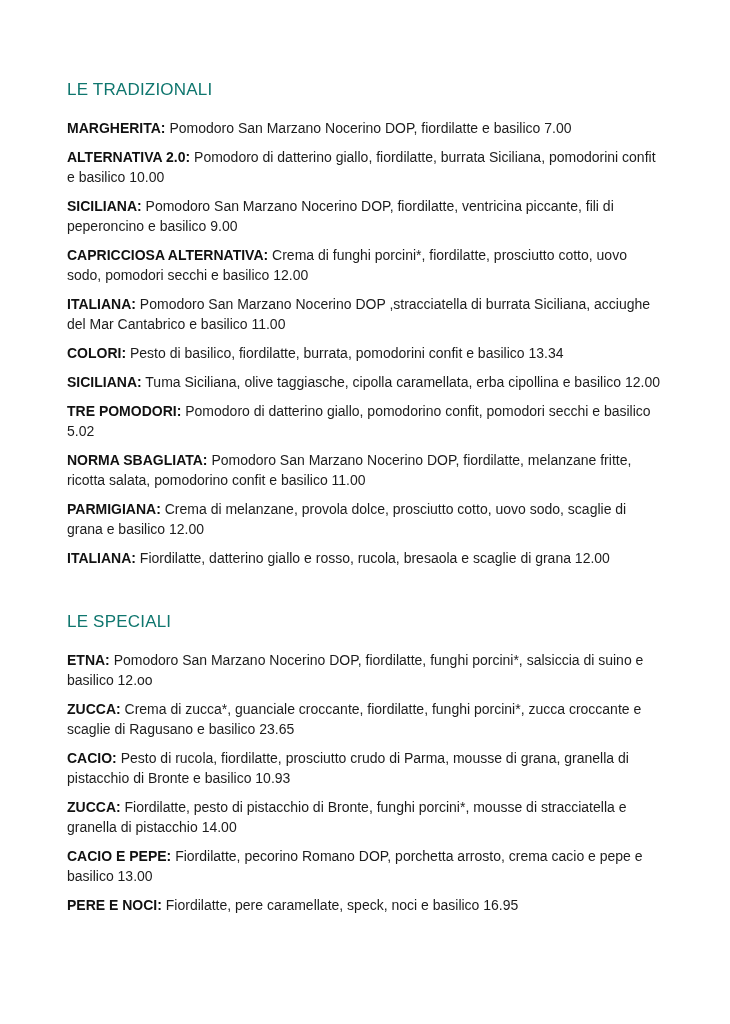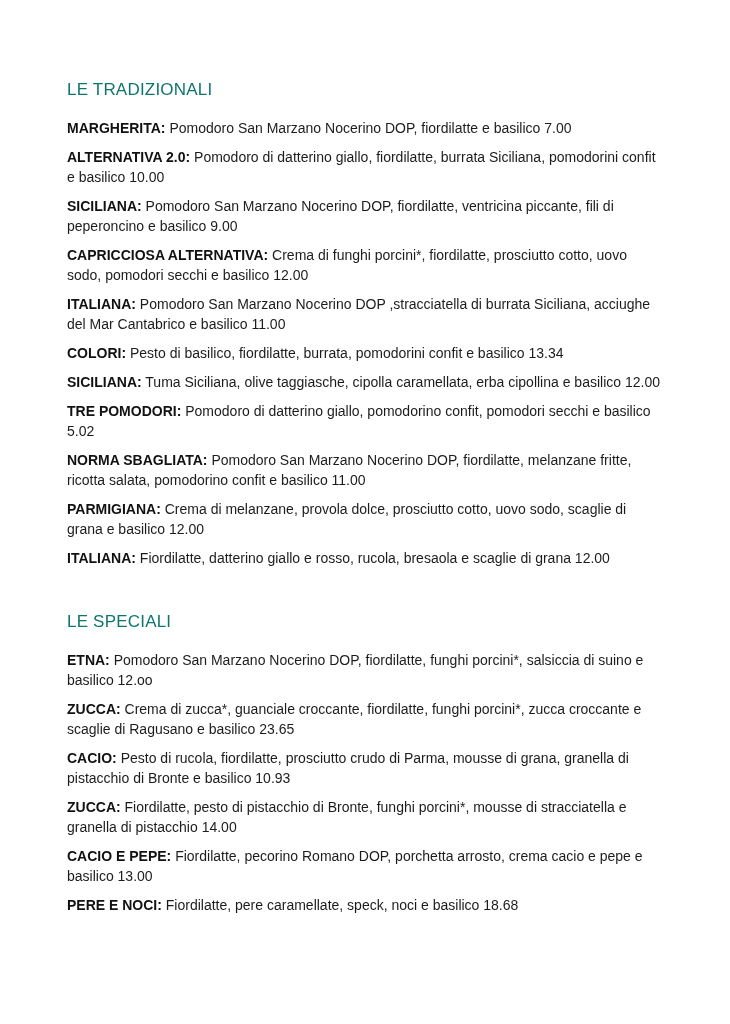--- a/index.html
+++ b/index.html
@@ -64,16 +64,16 @@
         <p class="menu-item"><span class="item-name">PARMIGIANA:</span> <span class="item-desc">Crema di melanzane, provola dolce, prosciutto cotto, uovo sodo, scaglie di grana e basilico  12.00</span></p>
         <p class="menu-item"><span class="item-name">ITALIANA:</span> <span class="item-desc">Fiordilatte, datterino giallo e rosso, rucola, bresaola e scaglie di grana 12.00</span></p>
       </section>
       <section class="section">
         <h1 class="section-title">LE SPECIALI</h1>
         <p class="menu-item"><span class="item-name">ETNA:</span> <span class="item-desc">Pomodoro San Marzano Nocerino DOP, fiordilatte, funghi porcini*, salsiccia di suino e basilico 12.oo</span></p>
         <p class="menu-item"><span class="item-name">ZUCCA:</span> <span class="item-desc">Crema di zucca*, guanciale croccante, fiordilatte, funghi porcini*, zucca croccante e scaglie di Ragusano e basilico 23.65</span></p>
         <p class="menu-item"><span class="item-name">CACIO:</span> <span class="item-desc">Pesto di rucola, fiordilatte, prosciutto crudo di Parma, mousse di grana, granella di pistacchio di Bronte e basilico 10.93</span></p>
         <p class="menu-item"><span class="item-name">ZUCCA:</span> <span class="item-desc">Fiordilatte, pesto di pistacchio di Bronte, funghi porcini*, mousse di stracciatella e granella di pistacchio 14.00</span></p>
         <p class="menu-item"><span class="item-name">CACIO E PEPE:</span> <span class="item-desc">Fiordilatte, pecorino Romano DOP, porchetta arrosto, crema cacio e pepe e basilico 13.00</span></p>
-        <p class="menu-item"><span class="item-name">PERE E NOCI:</span> <span class="item-desc">Fiordilatte, pere caramellate, speck, noci e basilico 18.68</span></p>
+        <p class="menu-item"><span class="item-name">PERE E NOCI:</span> <span class="item-desc">Fiordilatte, pere caramellate, speck, noci e basilico 16.95</span></p>
       </section>
     </div>
 </main>
 
 </body></html>

